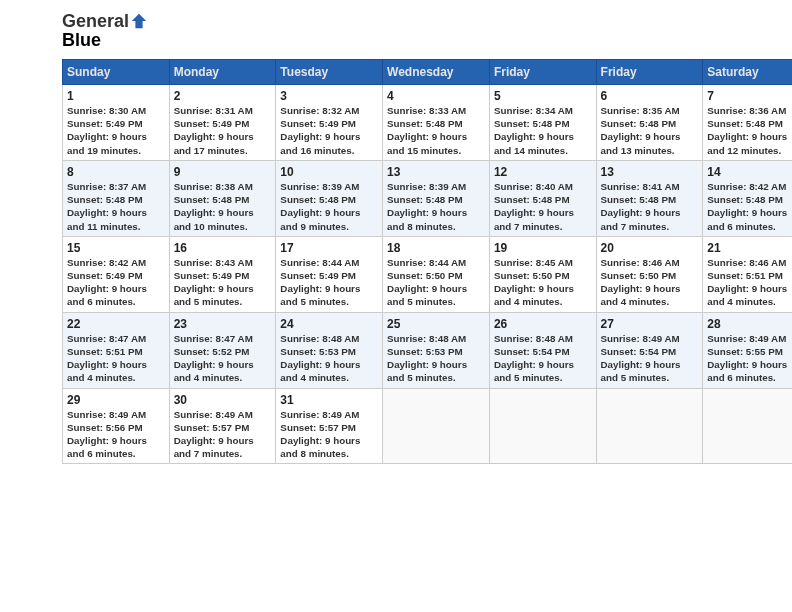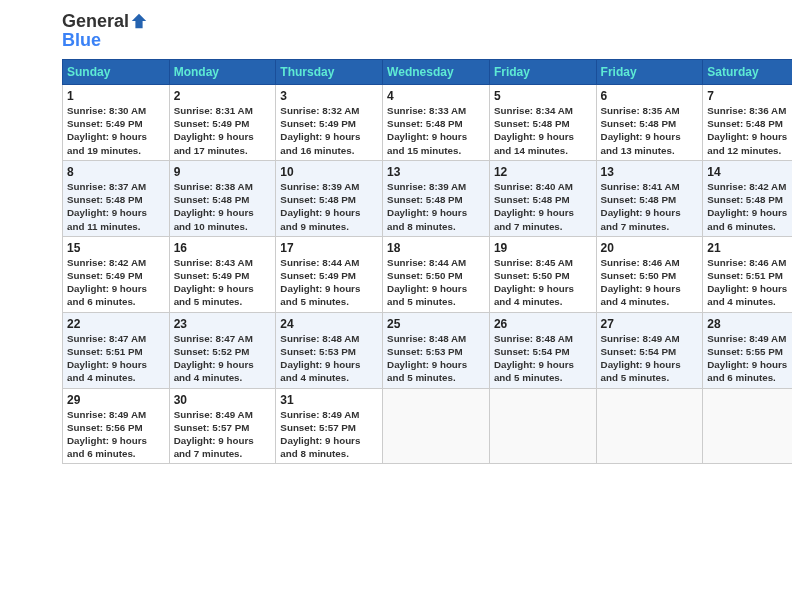--- a/index.html
+++ b/index.html
@@ -57,21 +57,21 @@
       color: #444;
       margin-top: 2px;
     }
     .calendar {
       width: 100%;
       border-collapse: collapse;
       font-size: 10.5px;
     }
     .calendar th {
       background: #2563b0;
-      color: #5eead4;
+      color: #e5e5e5;
       padding: 5px 4px;
       font-size: 12px;
       font-weight: bold;
       text-align: left;
       border: 1px solid #1a4e99;
     }
     .calendar td {
       vertical-align: top;
       padding: 4px 4px 3px 4px;
       border: 1px solid #ccc;
@@ -110,31 +110,31 @@
 <div class="page">
   <div class="header">
     <div class="logo">
       <div class="logo-text">
         <span class="logo-general">General</span>
         <svg class="logo-icon" viewBox="0 0 20 20">
           <path d="M10 2 L18 10 L14 10 L14 18 L6 18 L6 10 L2 10 Z" fill="#2563b0"></path>
         </svg>
       </div>
       <div style="display:flex;align-items:center;">
-        <span class="logo-blue" style="color:#3b82f6;font-weight:bold;font-size:18px;">Blue</span>
+        <span class="logo-blue" style="color:#000000;font-weight:bold;font-size:18px;">Blue</span>
       </div>
     </div>
   </div>
 
   <table class="calendar">
     <thead>
       <tr id="header-row">
           <th>Sunday</th>
           <th>Monday</th>
-          <th>Thursday</th>
+          <th>Tuesday</th>
           <th>Wednesday</th>
           <th>Friday</th>
           <th>Friday</th>
           <th>Saturday</th>
         </tr>
     </thead>
     <tbody id="calendar-body">
         <tr>
           <td>
             <span class="day-num">1</span>

